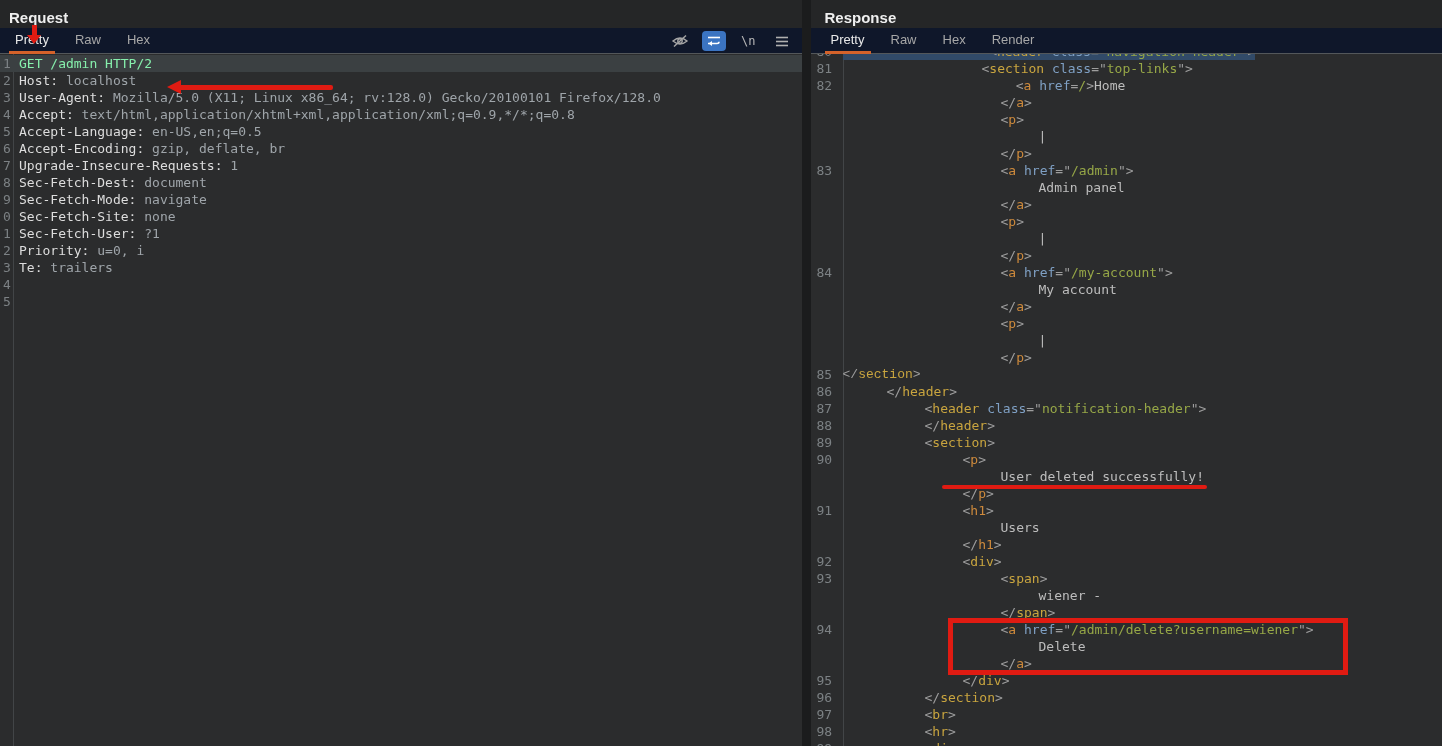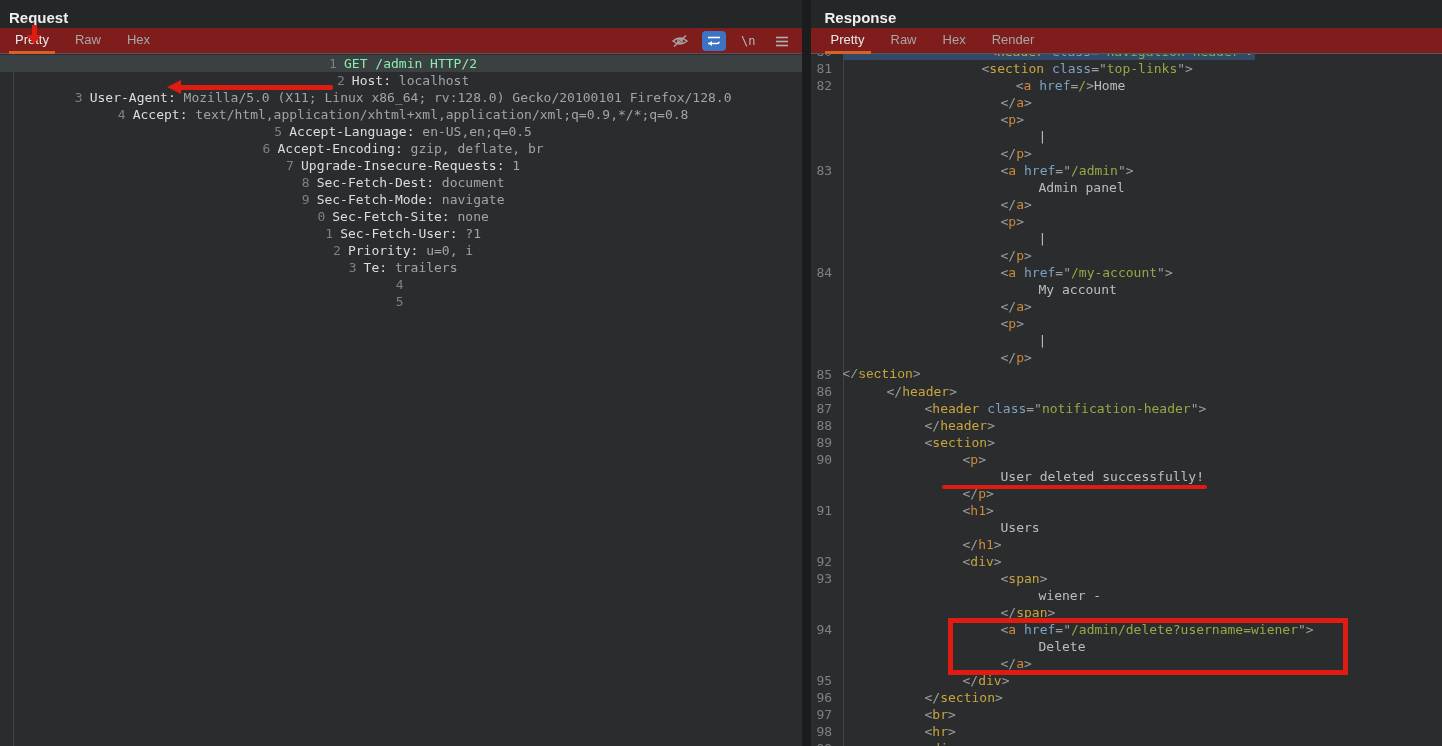--- a/index.html
+++ b/index.html
@@ -1,29 +1,29 @@
 <!DOCTYPE html>
 <html><head>
 <meta charset="utf-8">
 <style>
   * { margin:0; padding:0; box-sizing:border-box; }
   html,body { width:1442px; height:746px; overflow:hidden; background:#1E1F20;
               font-family:"Liberation Sans", sans-serif; }
   body { position:relative; display:flex; }
 
   .panel { height:746px; display:flex; flex-direction:column; background:#2B2C2D; }
-  .panel.req { width:860px;text-align:center; }
+  .panel.req { width:860px; }
   .gap { width:9px; background:#1B1C1D; }
   .panel.resp { width:677px; }
 
   .titlebar { height:28px; background:#252627; display:flex; align-items:flex-end; padding:0 0 2px 9px; flex:none; }
   .resp .titlebar { padding-left:14px; }
   .title { color:#EFEFEF; font-size:15px; font-weight:bold; }
 
-  .tabstrip { height:26px; background:#7f1d1d; border-bottom:1px solid #53575A;
+  .tabstrip { height:26px; background:#0f172a; border-bottom:1px solid #53575A;
               display:flex; align-items:center; padding-left:9px; position:relative; flex:none; }
   .resp .tabstrip { padding-left:14px; }
   .tab { font-size:13px; color:#A7A7A7; padding:4px 6px 6px 6px; margin-right:14px; position:relative; cursor:default; }
   .tab.active { color:#E8E8E8; }
   .tab.active::after { content:""; position:absolute; left:0; right:0; bottom:-1px; height:3px; background:#D4622A; }
 
   .toolbar { position:absolute; right:8px; top:3px; display:flex; align-items:center; gap:10px; }
   .tbtn { width:24px; height:20px; display:flex; align-items:center; justify-content:center; border-radius:4px; }
   .tbtn.blue { background:#3B74C2; }
   .nl { font-family:"DejaVu Sans Mono","Liberation Mono",monospace; font-size:12px; color:#B8B8B8; }

